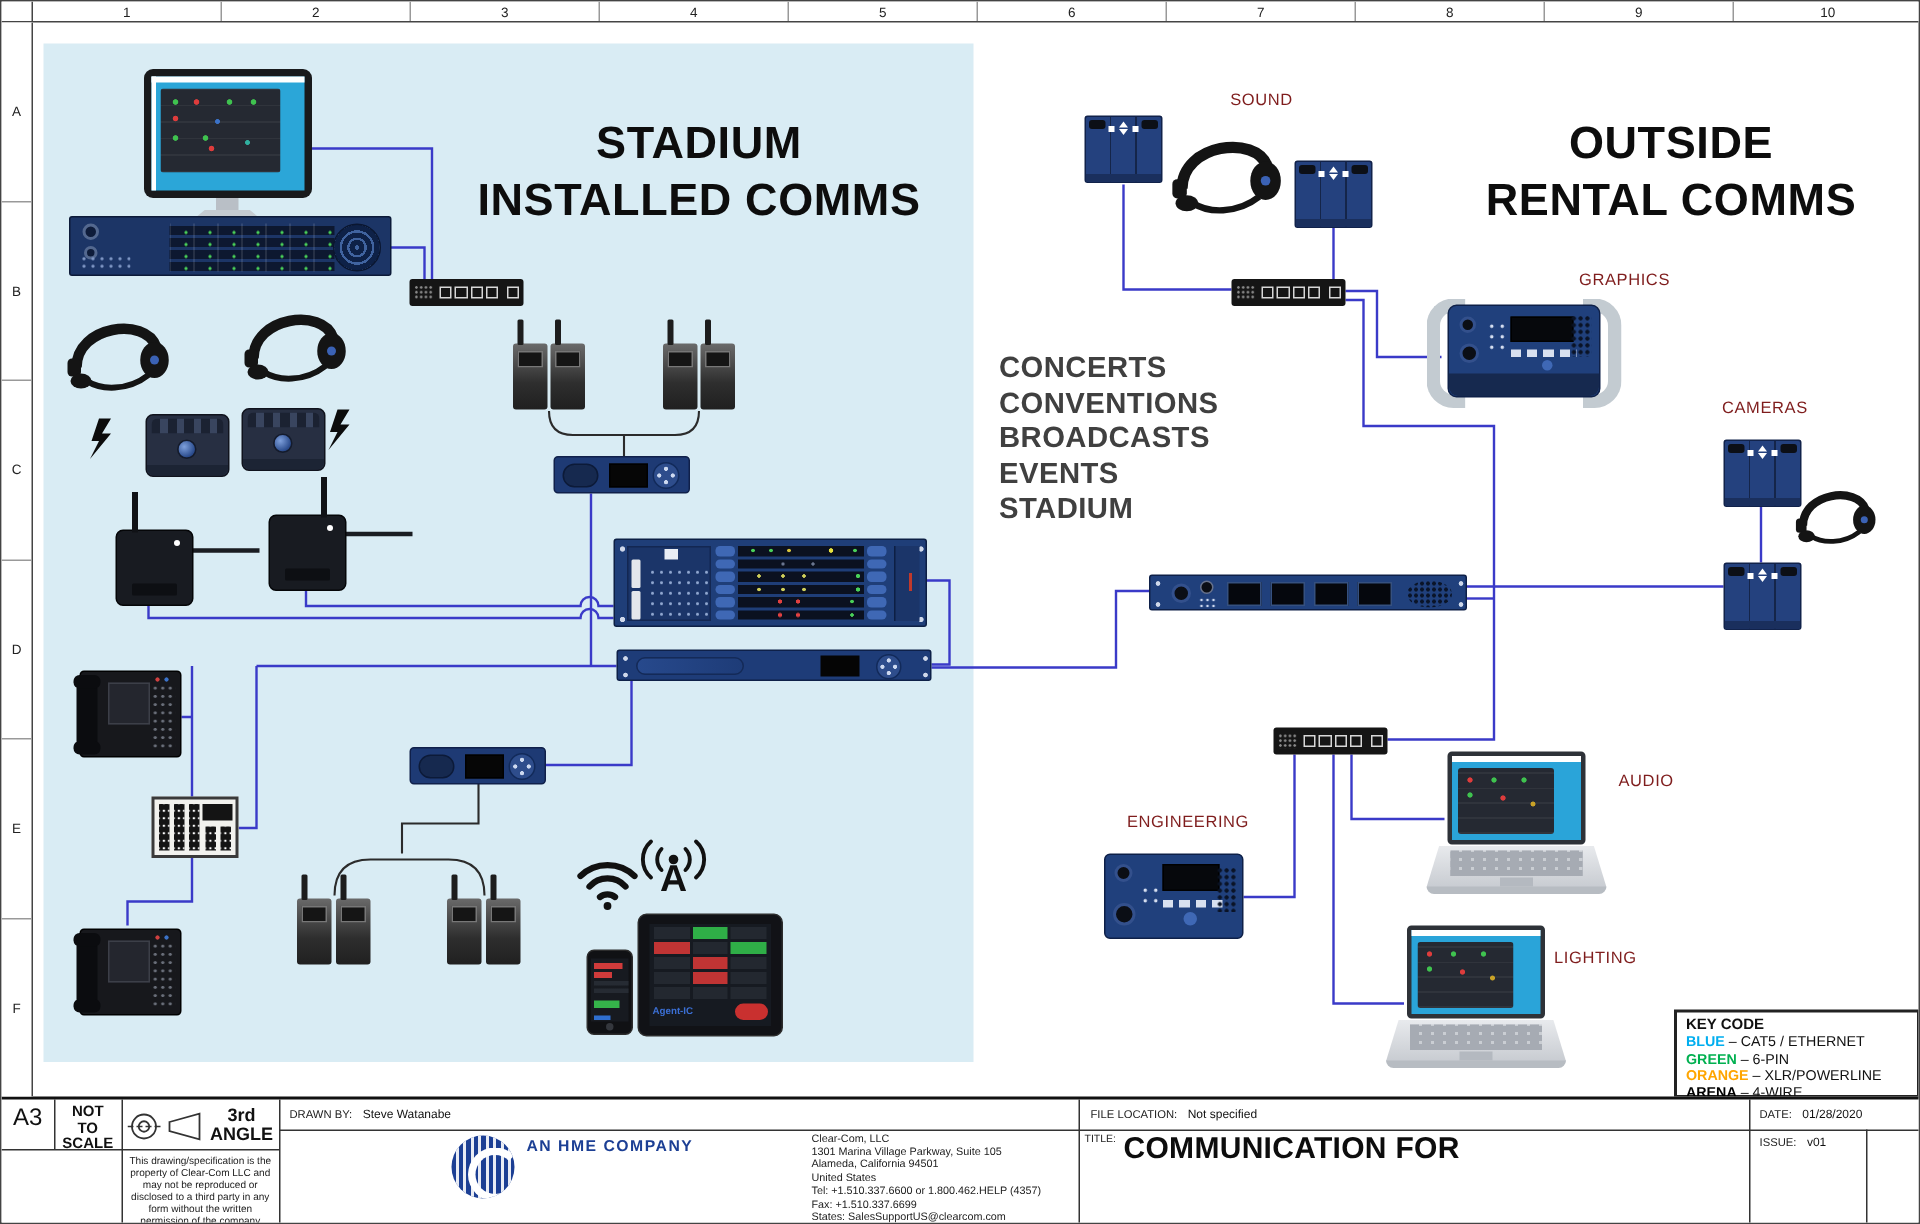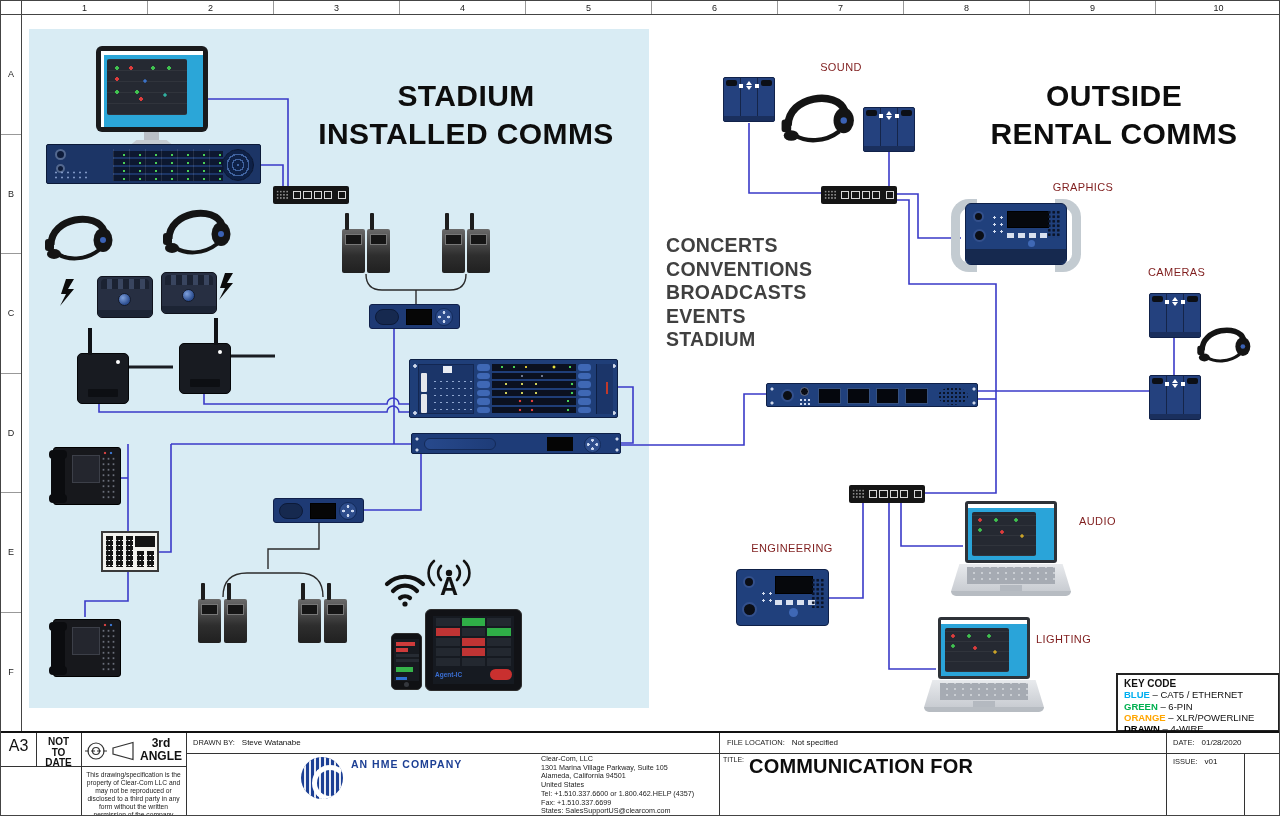--- a/index.html
+++ b/index.html
@@ -755,38 +755,38 @@
         <span class="pad"></span>
       </div>
     <span class="lip"></span>
   </div>
 
   <div class="keycode">
     <div class="kt">KEY CODE</div>
     <div class="kc-row"><span class="kc-key" style="color: rgb(0, 174, 239);">BLUE</span><span> – CAT5 / ETHERNET</span></div>
     <div class="kc-row"><span class="kc-key" style="color: rgb(0, 176, 80);">GREEN</span><span> – 6-PIN</span></div>
     <div class="kc-row"><span class="kc-key" style="color: rgb(255, 165, 0);">ORANGE</span><span> – XLR/POWERLINE</span></div>
-    <div class="kc-row"><span class="kc-key" style="color: rgb(0, 0, 0);">DRAWN</span><span> – 4-WIRE</span></div>
+    <div class="kc-row"><span class="kc-key" style="color: rgb(0, 0, 0);">ARENA</span><span> – 4-WIRE</span></div>
   </div>
 
   <div class="tblock">
     <span class="tb-v" style="left:35px;top:0;height:33px;"></span>
     <span class="tb-v" style="left:80px;top:0;height:86px;"></span>
     <span class="tb-v" style="left:185px;top:0;height:86px;"></span>
     <span class="tb-v" style="left:718px;top:0;height:86px;"></span>
     <span class="tb-v" style="left:1165px;top:0;height:86px;"></span>
     <span class="tb-v" style="left:1243px;top:20px;height:66px;"></span>
     <span class="tb-h" style="left:0;top:33px;width:185px;"></span>
     <span class="tb-h" style="left:185px;top:20px;width:1095px;"></span>
 
     <div class="tb-a3">A3</div>
     <div class="tb-scale">
       <div>NOT</div>
       <div>TO</div>
-      <div>DATE</div>
+      <div>SCALE</div>
     </div>
     <div class="tb-proj">
       <svg width="52" height="24" viewBox="0 0 52 24">
         <circle cx="11" cy="12" r="8" fill="none" stroke="#333" stroke-width="1.2"></circle>
         <circle cx="11" cy="12" r="3.5" fill="none" stroke="#333" stroke-width="1.2"></circle>
         <line x1="0" y1="12" x2="24" y2="12" stroke="#333" stroke-width="1" stroke-dasharray="4 2"></line>
         <path d="M28,9 L48,3.5 L48,20.5 L28,15 Z" fill="none" stroke="#333" stroke-width="1.2"></path>
       </svg>
     </div>
     <div class="tb-angle">

